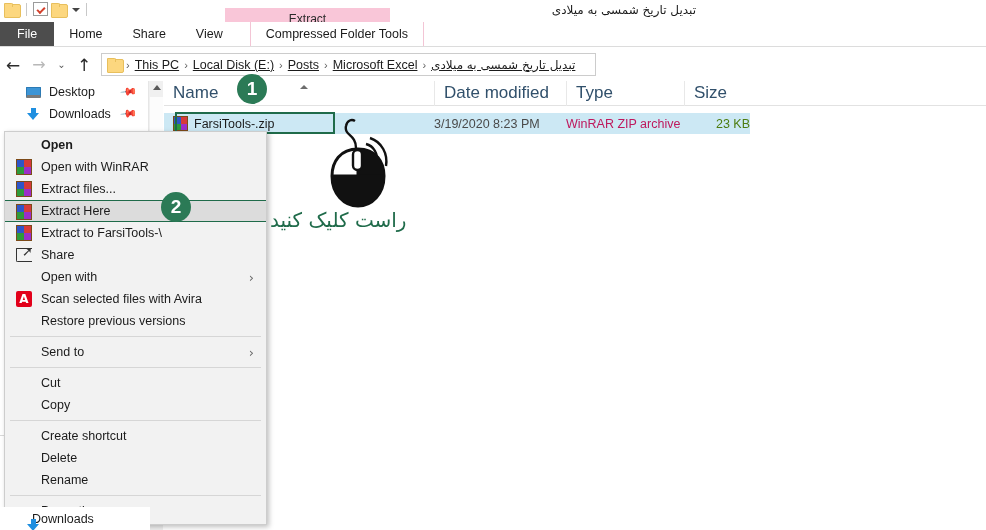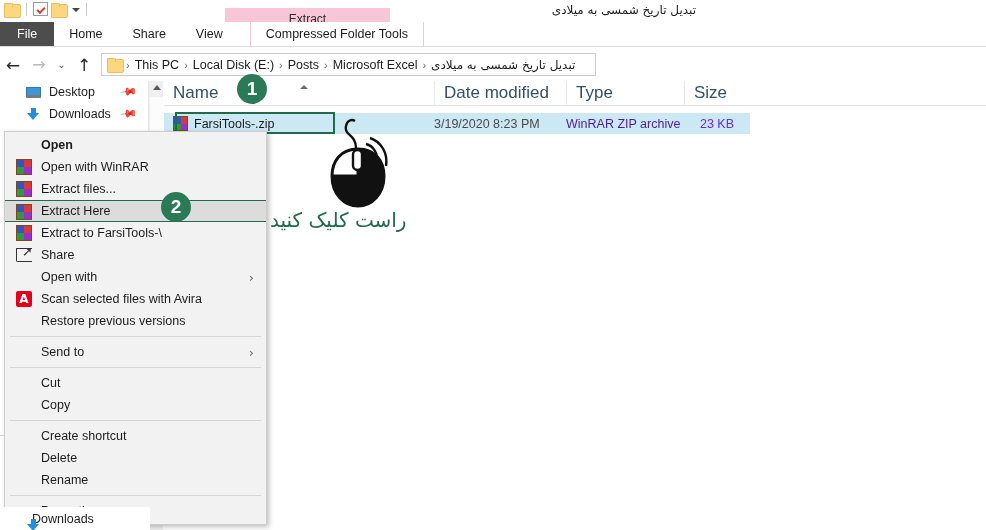--- a/index.html
+++ b/index.html
@@ -93,21 +93,21 @@
   }
   .crumb-folder { width: 16px; height: 13px; position: relative; margin-right: 2px; }
   .crumb-folder::before {
     content: ""; position: absolute; left: 0; top: 1px; width: 15px; height: 12px;
     background: #fcd77f; border: 1px solid #e8bf5c; border-radius: 1px 2px 2px 1px;
   }
   .crumb-folder::after {
     content: ""; position: absolute; left: 0; top: 0; width: 7px; height: 3px;
     background: #fcd77f; border: 1px solid #e8bf5c; border-bottom: none; border-radius: 1px 2px 0 0;
   }
-  .crumb { font-size: 12.5px; color: #1b1b1b; padding: 0 4px; white-space: nowrap; }
+  .crumb { font-size: 12.5px; color: #1b1b1b; padding: 0 4px; white-space: nowrap; text-decoration: underline; }
   .crumb.rtl { direction: rtl; font-family: "DejaVu Sans", sans-serif; font-size: 12px; }
   .crumb-sep { font-size: 11px; color: #5f5f5f; padding: 0 1px; }
 
   
   .content { position: absolute; left: 0; top: 81px; width: 986px; height: 449px; background: #fff; }
 
   
   .sidebar {
     position: absolute; left: 0; top: 0; width: 148px; height: 449px;
     background: #ffffff;
@@ -177,22 +177,22 @@
     width: 0; height: 0; border-left: 4px solid transparent; border-right: 4px solid transparent;
     border-bottom: 4px solid #6d6d6d;
   }
   .row {
     position: absolute; left: 0; width: 586px; height: 21px;
     display: flex; align-items: center; font-size: 12.5px; color: #1b1b1b;
   }
   .row.selected { background: #cce8f4; }
   .row .r-name { width: 270px; display: flex; align-items: center; padding-left: 9px; }
   .row .r-date { width: 132px; color: #4a4a4a; }
-  .row .r-type { width: 118px; color: #4c1d95; }
-  .row .r-size { width: 66px; text-align: center; color: #6d28d9; }
+  .row .r-type { width: 118px; color: #be185d; }
+  .row .r-size { width: 66px; text-align: right; color: #4d7c0f; }
   .rtl-name { direction: rtl; font-family: "DejaVu Sans", sans-serif; font-size: 11.5px; }
 
   
   .zip-ico {
     width: 15px; height: 15px; margin-right: 6px; flex: 0 0 auto;
     display: grid; grid-template-columns: 1fr 1fr; grid-template-rows: 1fr 1fr;
     border: 1px solid #7c4a18; background: #fff;
   }
   .zip-ico i { display: block; }
   .zip-ico i:nth-child(1) { background: #2f55c8; }

